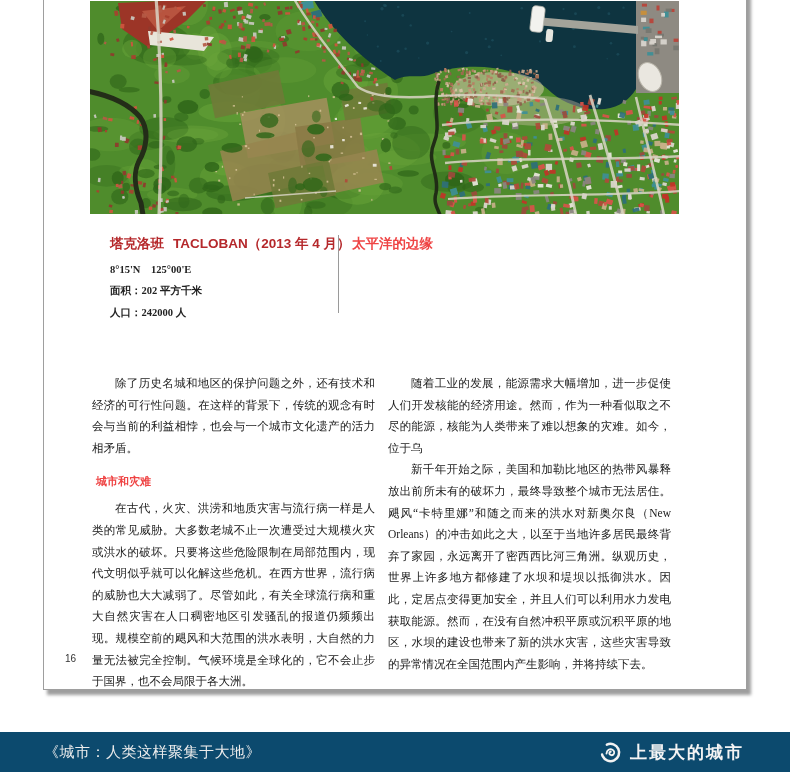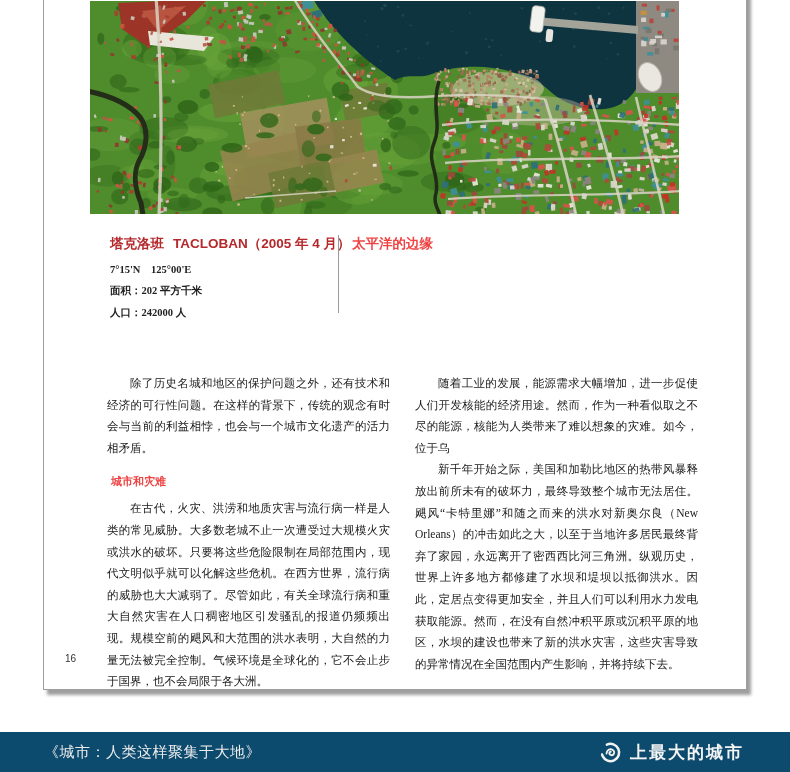--- a/index.html
+++ b/index.html
@@ -15,21 +15,21 @@
   .cap-left{width:228px;flex:none;}
   .cap-title{font-family:"Liberation Sans",sans-serif;font-weight:bold;font-size:13.5px;color:#b5282b;
              white-space:nowrap;}
   .cap-title .en{margin-left:9px;}
   .cap-line{margin-top:10.5px;font-size:10.5px;line-height:11px;font-weight:600;white-space:pre;color:#222;}
   .cap-divider{width:1px;background:#9a9a9a;flex:none;height:78px;}
   .cap-right{flex:1;margin-left:13px;}
   .cap-right h3{margin:0 0 9px 0;font-family:"Liberation Sans",sans-serif;font-size:13.5px;font-weight:bold;color:#ef4444;}
   .cap-right p{margin:0;font-size:11.5px;line-height:21.5px;text-align:justify;}
   
-  .body-cols{position:absolute;left:63px;top:398px;width:578px;display:flex;gap:25px;}
+  .body-cols{position:absolute;left:48px;top:398px;width:578px;display:flex;gap:13px;}
   .col{width:283px;flex:none;}
   .col p{margin:0;font-size:11.5px;line-height:21.6px;text-align:justify;text-indent:2em;color:#1a1a1a;}
   .col h4{margin:15px 0 9px 4px;font-family:"Liberation Sans",sans-serif;font-size:11px;font-weight:bold;color:#ef4444;}
   .page-num{position:absolute;left:21px;top:678px;font-family:"Liberation Sans",sans-serif;font-size:10px;color:#333;}
   
   .footer-bar{position:absolute;left:0;top:732px;width:790px;height:40px;background:#0c4a6e;
               display:flex;align-items:center;justify-content:space-between;
               padding:0 46px 0 44px;box-sizing:border-box;}
   .book-title{color:#ececec;font-family:"Liberation Sans",sans-serif;font-size:15px;letter-spacing:.5px;}
   .publisher{display:flex;align-items:center;gap:8px;color:#f4f4f4;
@@ -1196,23 +1196,23 @@
           <path d="M358,198 C430,192 515,196 592,190" fill="none" stroke="#d9d5c6" stroke-width="2.2" opacity="0.85"></path>
           <path d="M155,197 L246,190" fill="none" stroke="#d9d5c6" stroke-width="1.4" opacity="0.85"></path>
           <path d="M-3,90 C18,94 38,102 50,116 C60,130 56,148 49,160 C43,172 45,188 51,202 L53,214" fill="none" stroke="#232d18" stroke-width="5" stroke-linecap="round"></path>
           <path d="M349,80 C341,105 352,124 344,142 C336,160 350,174 346,192 C343,202 348,208 350,214" fill="none" stroke="#1f2815" stroke-width="3.5" opacity="0.95"></path>
         </svg>
     </div>
 
     <div class="caption">
       <div class="cap-left">
         <div class="cap-title">
-          <span>塔克洛班</span><span class="en">TACLOBAN（2005 年 4 月）</span>
+          <span>塔克洛班</span><span class="en">TACLOBAN（2013 年 4 月）</span>
         </div>
-        <div class="cap-line">7°15'N    125°00'E</div>
+        <div class="cap-line">8°15'N    125°00'E</div>
         <div class="cap-line">面积：202 平方千米</div>
         <div class="cap-line">人口：242000 人</div>
       </div>
       <div class="cap-divider"></div>
       <div class="cap-right">
         <h3>太平洋的边缘</h3>
       </div>
     </div>
 
     <div class="body-cols">

